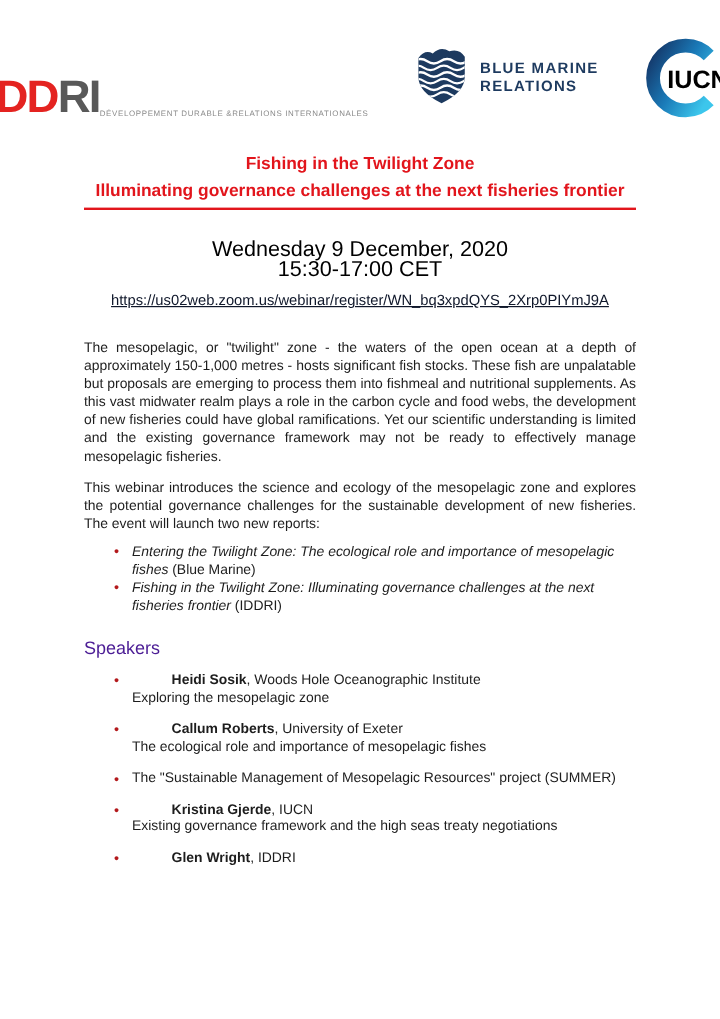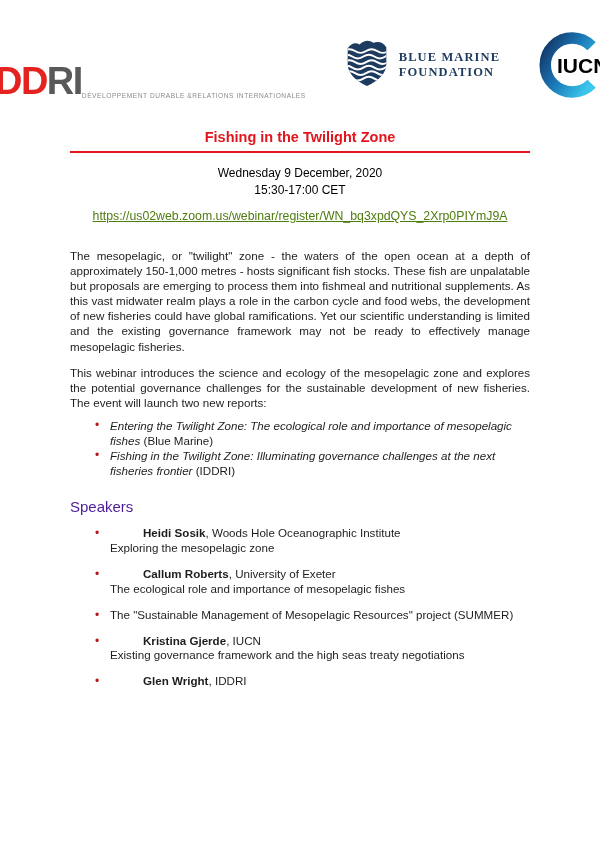--- a/index.html
+++ b/index.html
@@ -14,30 +14,30 @@
   
   .logo-row{
     display:flex;justify-content:center;align-items:center;
     gap:38px;padding-top:30px;height:70px;
   }
   .iddri{display:flex;flex-direction:row;align-items:flex-end;margin-top:32px;}
   .iddri-letters{font-size:38px;font-weight:bold;letter-spacing:-1.5px;line-height:1;}
   .iddri-red{color:#e42320;}
   .iddri-gray{color:#595959;}
   .iddri-sub{font-size:6.6px;color:#8a8a8a;letter-spacing:.55px;line-height:1.4;margin-top:4px;white-space:nowrap;}
-  .bmf{display:flex;align-items:center;gap:9px;font-family:Liberation Serif, serif;}
+  .bmf{display:flex;align-items:center;gap:9px;}
   .bmf-text{color:#1d3a5f;font-weight:bold;font-size:12.5px;letter-spacing:1.1px;line-height:15px;white-space:nowrap;}
   .iucn{display:flex;align-items:center;}
   
   .title-block{width:460px;margin:26px auto 0 auto;text-align:center;}
   .title-line{color:#e2151c;font-weight:bold;font-size:14.5px;line-height:22px;text-align:center;}
   .red-rule{border:none;border-top:2px solid #e2151c;margin:3px 0 0 0;}
-  .date-block{margin-top:12px;font-size:12px;line-height:16.5px;color:#000;}
+  .date-block{margin-top:24px;font-size:18px;line-height:16.5px;color:#000;}
   .link-line{margin-top:11px;font-size:12.3px;}
-  .link-line a{color:#4d7c0f;text-decoration:underline;}
+  .link-line a{color:#0f172a;text-decoration:underline;}
   
   .bodytext{width:460px;margin:0 auto;}
   .para{margin-top:25px;font-size:11.6px;line-height:15.1px;text-align:justify;color:#1d1d1d;}
   .para.second{margin-top:11px;}
   ul.doc-list{list-style:none;margin:8px 0 0 0;padding:0;}
   ul.doc-list li{position:relative;margin-left:40px;font-size:11.6px;line-height:15.1px;}
   ul.doc-list li::before{content:"\2022";color:#b3191c;position:absolute;left:-15px;top:0;font-size:12px;}
   .it{font-style:italic;}
   
   .speakers-heading{width:460px;margin:20px auto 0 auto;color:#4c1d95;font-size:15px;line-height:18px;}
@@ -73,41 +73,42 @@
             <path d="M-3 20 Q3 16 9 20 T21 20 T33 20 T45 20 T57 20"></path>
             <path d="M0 26 Q6 22 12 26 T24 26 T36 26 T48 26 T56 26"></path>
             <path d="M-3 32 Q3 28 9 32 T21 32 T33 32 T45 32 T57 32"></path>
             <path d="M0 38 Q6 34 12 38 T24 38 T36 38 T48 38 T56 38"></path>
             <path d="M-3 44 Q3 40 9 44 T21 44 T33 44 T45 44 T57 44"></path>
           </g>
         </svg>
       </span>
       <span class="bmf-text">
         <div>BLUE MARINE</div>
-        <div>FOUNDATION</div>
+        <div>RELATIONS</div>
       </span>
     </div>
 
     <div class="iucn">
       <svg width="76" height="68" viewBox="0 0 76 68">
         <defs>
           <linearGradient id="iucnGrad" x1="0%" y1="10%" x2="100%" y2="80%">
             <stop offset="0%" stop-color="#14386a"></stop>
             <stop offset="50%" stop-color="#1a7ab8"></stop>
             <stop offset="100%" stop-color="#3cc6ec"></stop>
           </linearGradient>
         </defs>
         <path d="M 53.6 15.2 A 27 27 0 1 0 53.6 52.8" fill="none" stroke="url(#iucnGrad)" stroke-width="11.5"></path>
         <text x="19" y="42" font-family="Liberation Sans, sans-serif" font-size="21" font-weight="bold" fill="#000000">IUCN</text>
       </svg>
     </div>
   </div>
 
   <div class="title-block">
     <div class="title-line">Fishing in the Twilight Zone</div>
+    <div class="title-line">Illuminating governance challenges at the next fisheries frontier</div>
     <hr class="red-rule">
     <div class="date-block">
       <div>Wednesday 9 December, 2020</div>
       <div>15:30-17:00 CET</div>
     </div>
     <div class="link-line">
       <a href="#">https://us02web.zoom.us/webinar/register/WN_bq3xpdQYS_2Xrp0PIYmJ9A</a>
     </div>
   </div>
 

